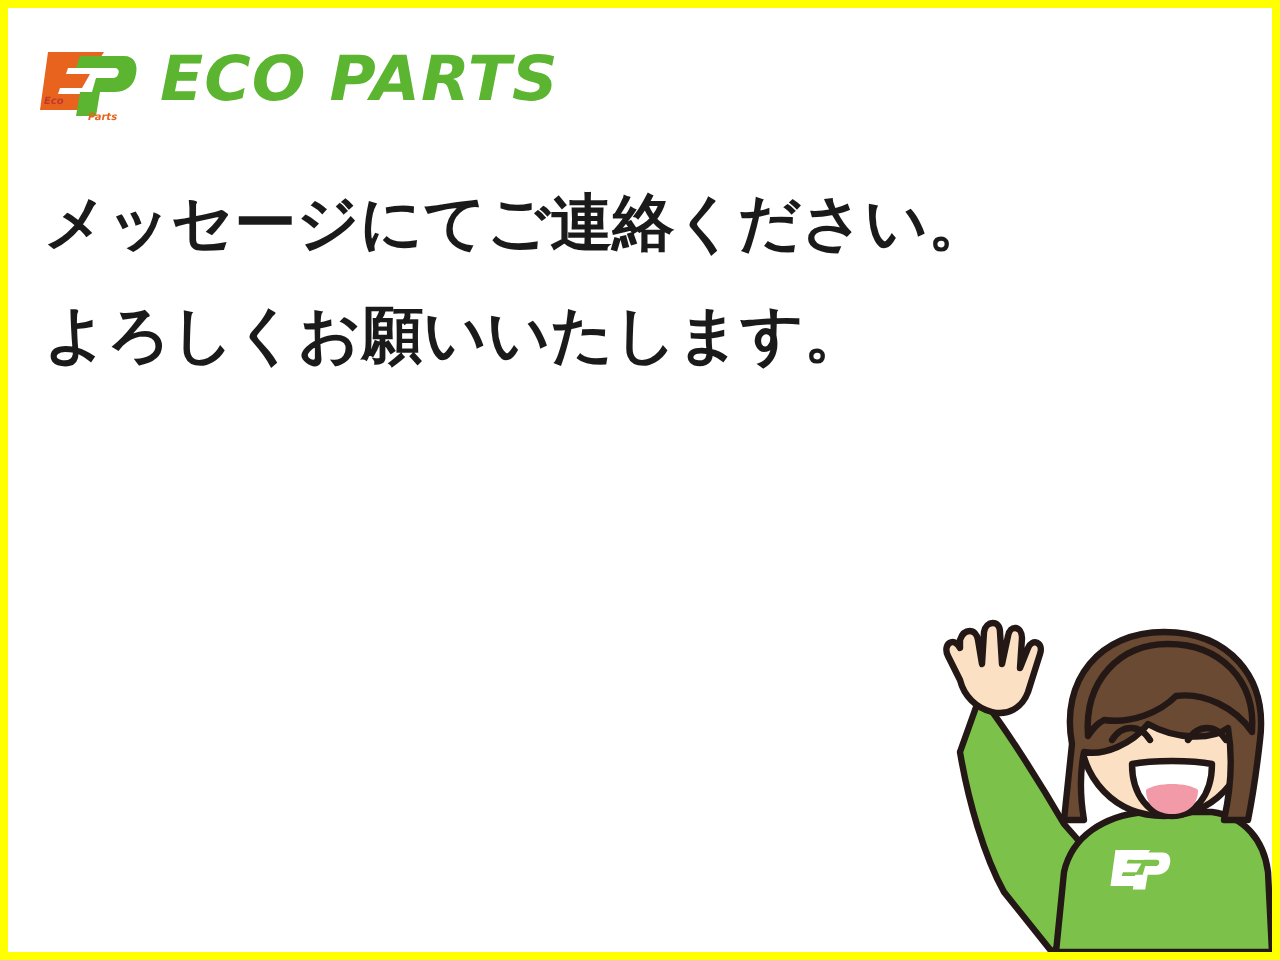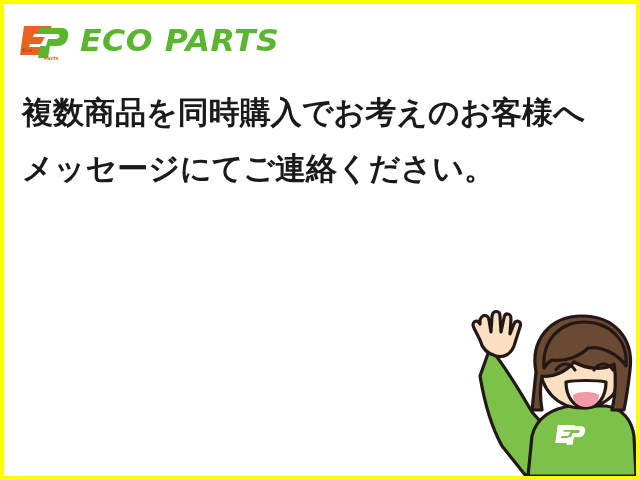--- a/index.html
+++ b/index.html
@@ -94,22 +94,22 @@
         <text x="4" y="34" font-family="DejaVu Sans, sans-serif" font-size="5" font-weight="bold" font-style="italic" fill="#c0392b">Eco</text>
 
         <text x="26" y="42" font-family="DejaVu Sans, sans-serif" font-size="5" font-weight="bold" font-style="italic" fill="#e8641e">Parts</text>
       </svg>
     </div>
 
     <div id="logo-wordmark">ECO PARTS</div>
   </div>
 
   <div id="message-block">
-    <div class="message-line">複数商品を同時購入でお考えのお客様へ</div>
     <div class="message-line">メッセージにてご連絡ください。</div>
+    <div class="message-line">よろしくお願いいたします。</div>
   </div>
 
   <div id="character-illustration">
     <svg width="180" height="180" viewBox="0 0 180 180" xmlns="http://www.w3.org/2000/svg">
       <g stroke="#231815" stroke-width="3.2" stroke-linejoin="round" stroke-linecap="round">
 
         <path d="M34 52 C44 64 62 92 76 116 L106 150 L70 180 L46 150 C36 132 28 104 24 80 Z" fill="#7cc24a"></path>
 
         <path d="M24 24 C26 18 32 18 33 24 L35 36 L36 20 C37 14 44 14 44 20 L45 36 L48 22
                  C49 16 55 17 55 23 L54 38 L58 28 C60 23 66 25 64 31 L58 50

